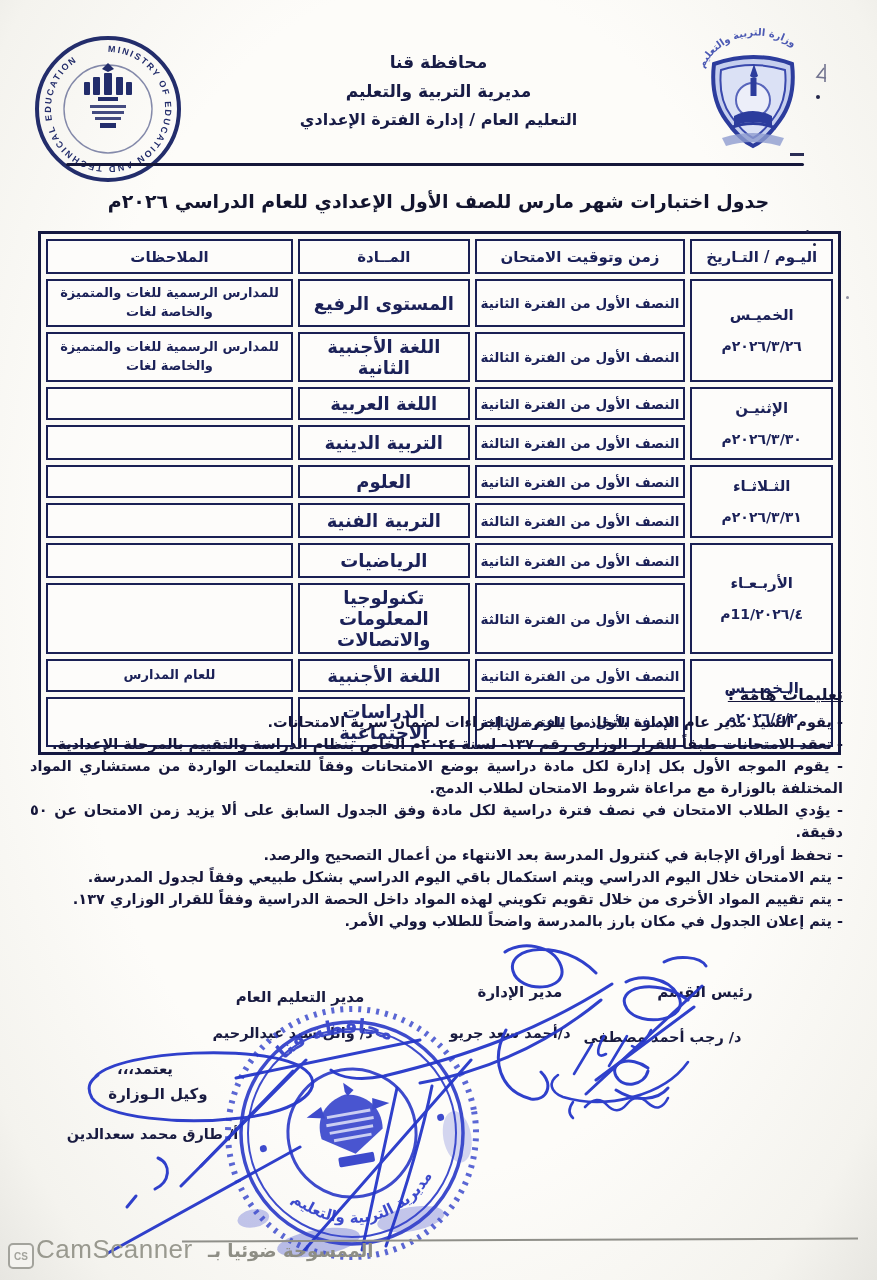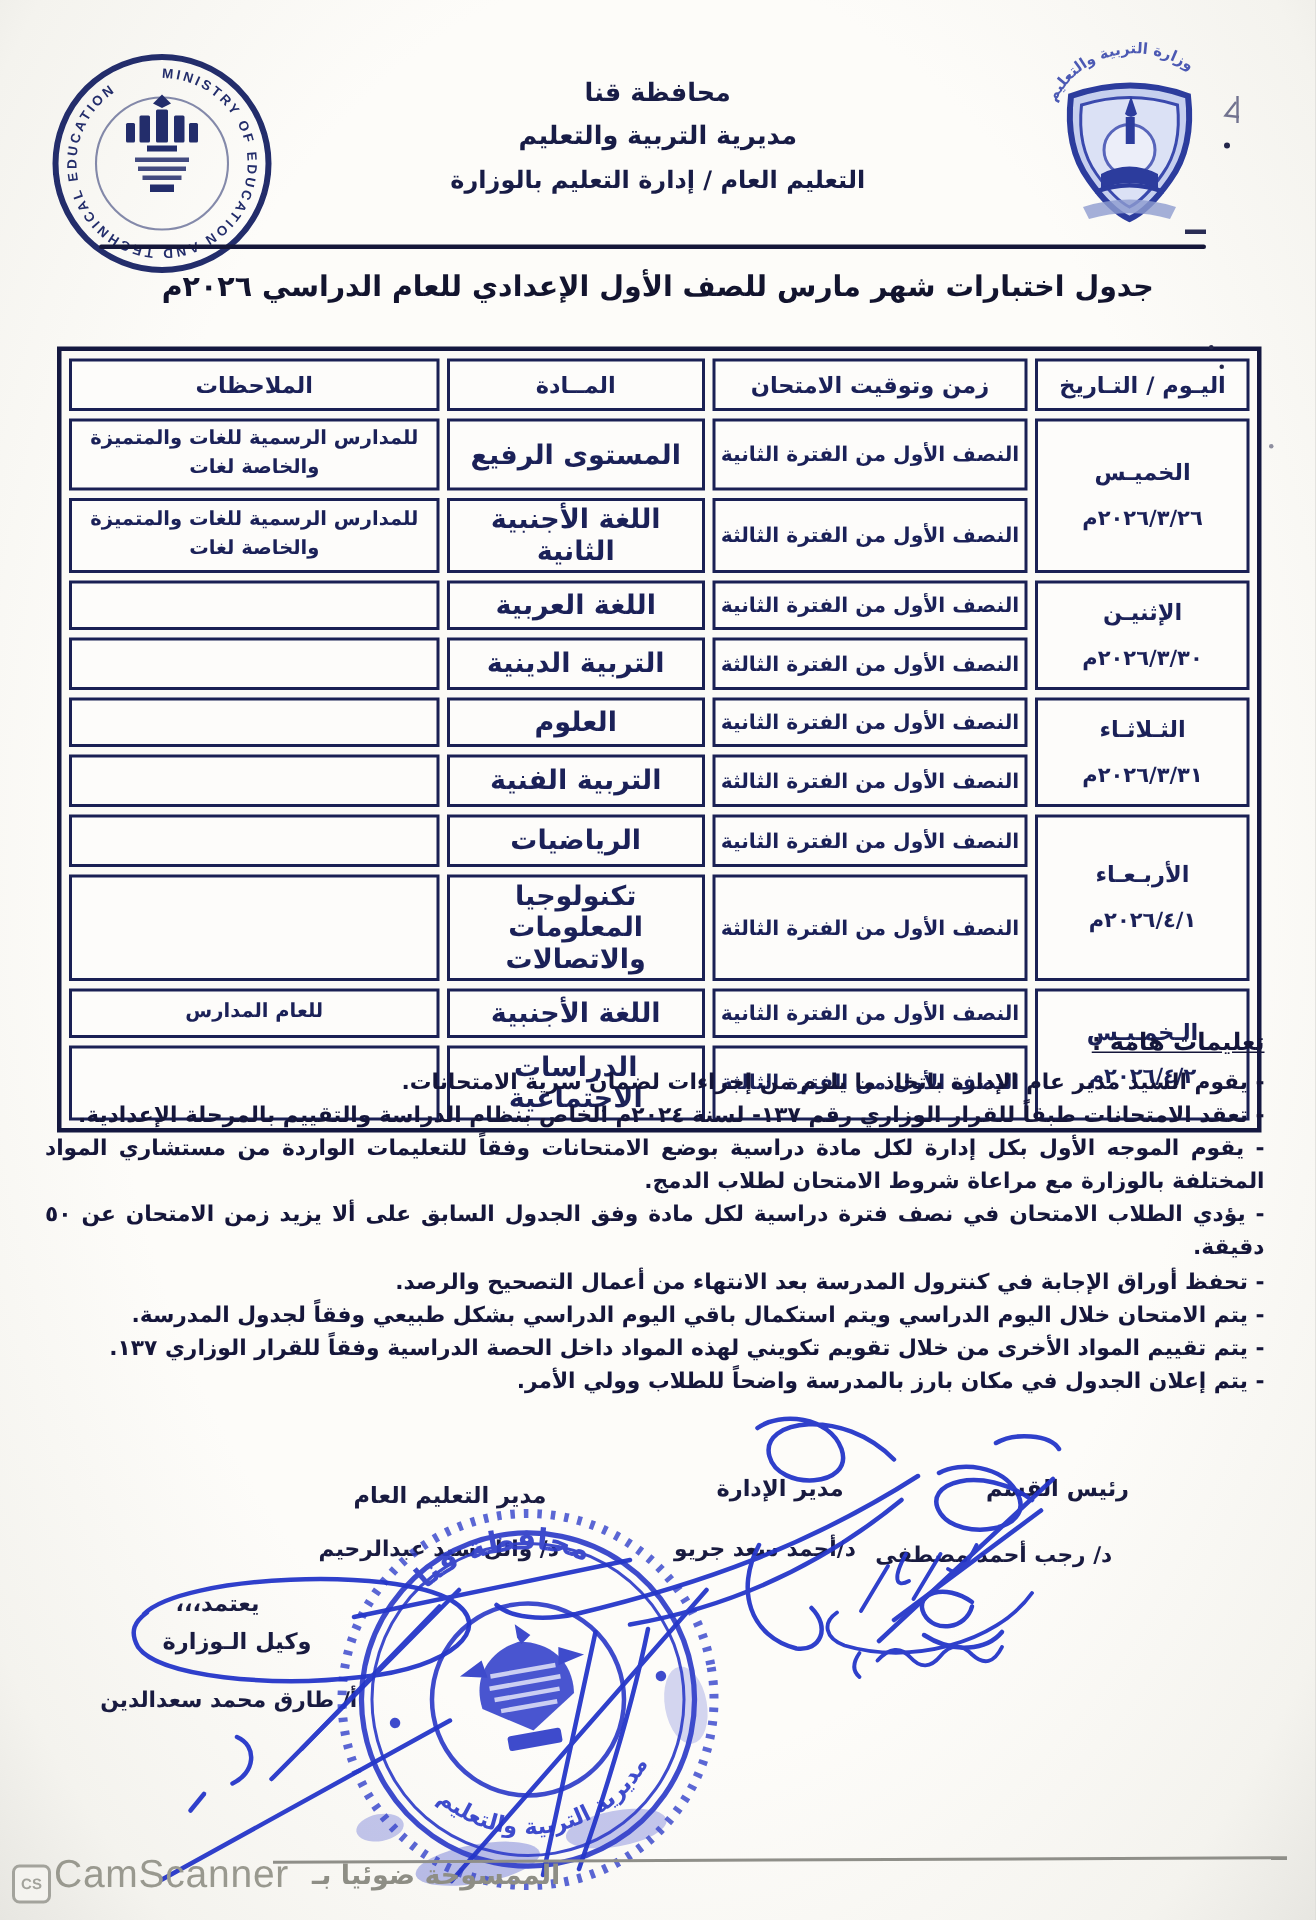--- a/index.html
+++ b/index.html
@@ -15,21 +15,21 @@
     font-weight:bold;color:#181c46;
   }
   .hdr-center .l1{font-size:17px;margin-bottom:9px;}
   .hdr-center .l2{font-size:17px;margin-bottom:9px;}
   .hdr-center .l3{font-size:16px;}
   .seal-left{position:absolute;top:33px;left:32px;}
   .emblem-right{position:absolute;top:20px;left:672px;}
   .hdr-rule{position:absolute;top:163px;left:66px;width:738px;height:3px;background:#15173a;border-radius:2px;}
   .hdr-rule-dash{position:absolute;top:153px;left:790px;width:14px;height:3px;background:#2a2d55;}
   .doc-title{
-    position:absolute;top:180px;left:0;width:100%;text-align:center;direction:rtl;
+    position:absolute;top:190px;left:0;width:100%;text-align:center;direction:rtl;
     font-size:19px;font-weight:bold;color:#12142e;letter-spacing:0;
   }
   
   .sched-wrap{
     position:absolute;top:231px;left:38px;width:797px;
     border:3px solid #141840;background:#fbfaf6;
   }
   table.sched{width:100%;border-collapse:separate;border-spacing:5px;direction:rtl;table-layout:fixed;}
   table.sched td,table.sched th{
     border:2px solid #1a2054;text-align:center;vertical-align:middle;
@@ -115,21 +115,21 @@
         <path d="M62,96 q19,-10 38,0 l0,10 q-19,-8 -38,0 z" fill="#2c3c9d"></path>
         <path d="M58,108 q23,-9 46,0" fill="none" stroke="#2c3c9d" stroke-width="3"></path>
         <path d="M50,118 q31,-10 62,0 l-4,8 q-27,-8 -54,0 z" fill="#8f9ccf" opacity=".8"></path>
       </g>
     </svg>
   </div>
 
   <div class="hdr-center">
     <div class="l1">محافظة قنا</div>
     <div class="l2">مديرية التربية والتعليم</div>
-    <div class="l3">التعليم العام / إدارة التعليم بالوزارة</div>
+    <div class="l3">التعليم العام / إدارة الفترة الإعدادي</div>
   </div>
 
   <div class="hdr-rule"></div>
   <div class="hdr-rule-dash"></div>
 
   <div class="doc-title">جدول اختبارات شهر مارس للصف الأول الإعدادي للعام الدراسي ٢٠٢٦م</div>
 
   <div class="sched-wrap">
     <table class="sched">
       <colgroup>
@@ -185,21 +185,21 @@
             <td class="c-note"></td>
           </tr>
           <tr>
             <td class="c-time" style="height: 27px;">النصف الأول من الفترة الثالثة</td>
             <td class="c-subj">التربية الفنية</td>
             <td class="c-note"></td>
           </tr>
           <tr>
             <td class="c-date" rowspan="2">
               <div>الأربـعـاء</div>
-              <div class="dnum">٢٠٢٦/٤/١م</div>
+              <div class="dnum">٢٠٢٦/٤/11م</div>
             </td>
             <td class="c-time" style="height: 27px;">النصف الأول من الفترة الثانية</td>
             <td class="c-subj">الرياضيات</td>
             <td class="c-note"></td>
           </tr>
           <tr>
             <td class="c-time" style="height: 46px;">النصف الأول من الفترة الثالثة</td>
             <td class="c-subj">تكنولوجيا المعلومات والاتصالات</td>
             <td class="c-note"></td>
           </tr>

